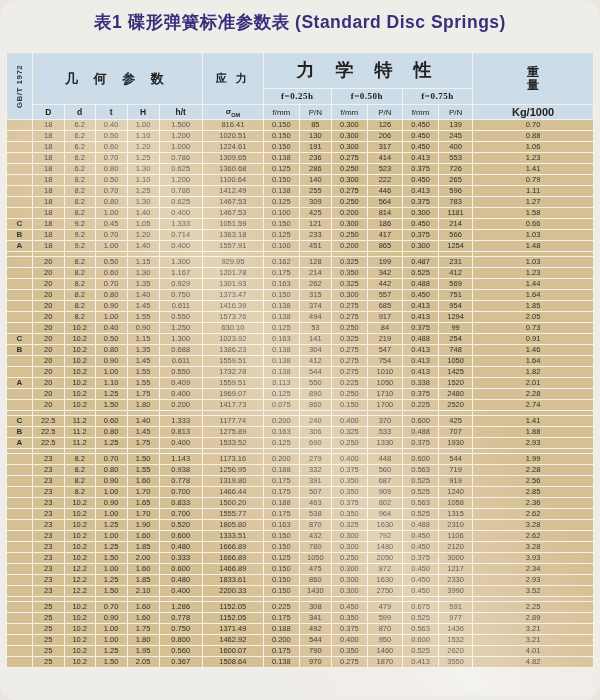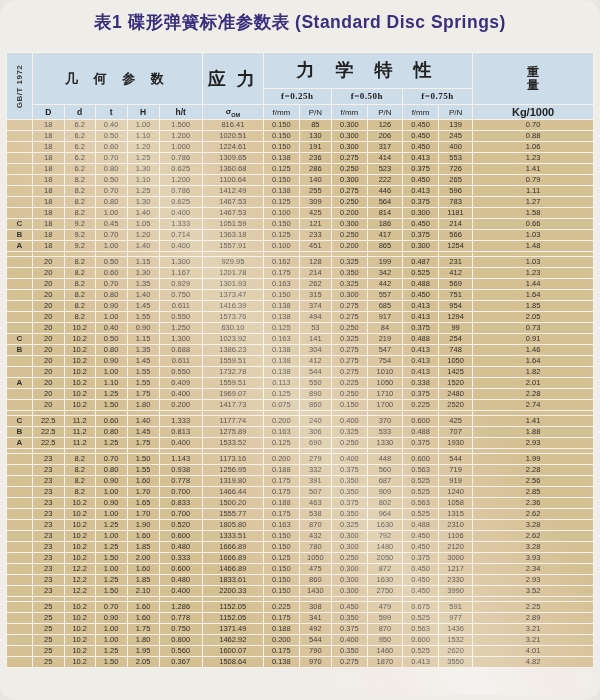--- a/index.html
+++ b/index.html
@@ -39,21 +39,21 @@
   }
   .gbt-inner span{
     transform:rotate(-90deg);
     white-space:nowrap;
     font-size:8px;
     font-weight:bold;
     color:#3a3a3a;
     letter-spacing:0.5px;
   }
   th.big{font-size:13px;letter-spacing:6px;height:33px;}
-  th.stress-h{font-size:18px;letter-spacing:3px;}
+  th.stress-h{font-size:11px;letter-spacing:3px;}
   th.mech-h{font-size:18px;letter-spacing:8px;}
   th.weight-h{font-size:12px;line-height:13px;letter-spacing:0;}
   th.flevel{font-size:9px;font-weight:bold;height:15px;letter-spacing:0.5px;font-family:Liberation Serif, serif;}
   th.unit{font-size:8px;height:13px;font-weight:normal;}
   th.geo-letter{font-size:8.5px;height:13px;font-weight:bold;}
   th.sigma{font-size:8px;font-weight:bold;}
   th.sigma sub{font-size:5.5px;}
   th.kgu{font-size:11px;font-weight:bold;}
   tbody td{
     background:#d5c094;

